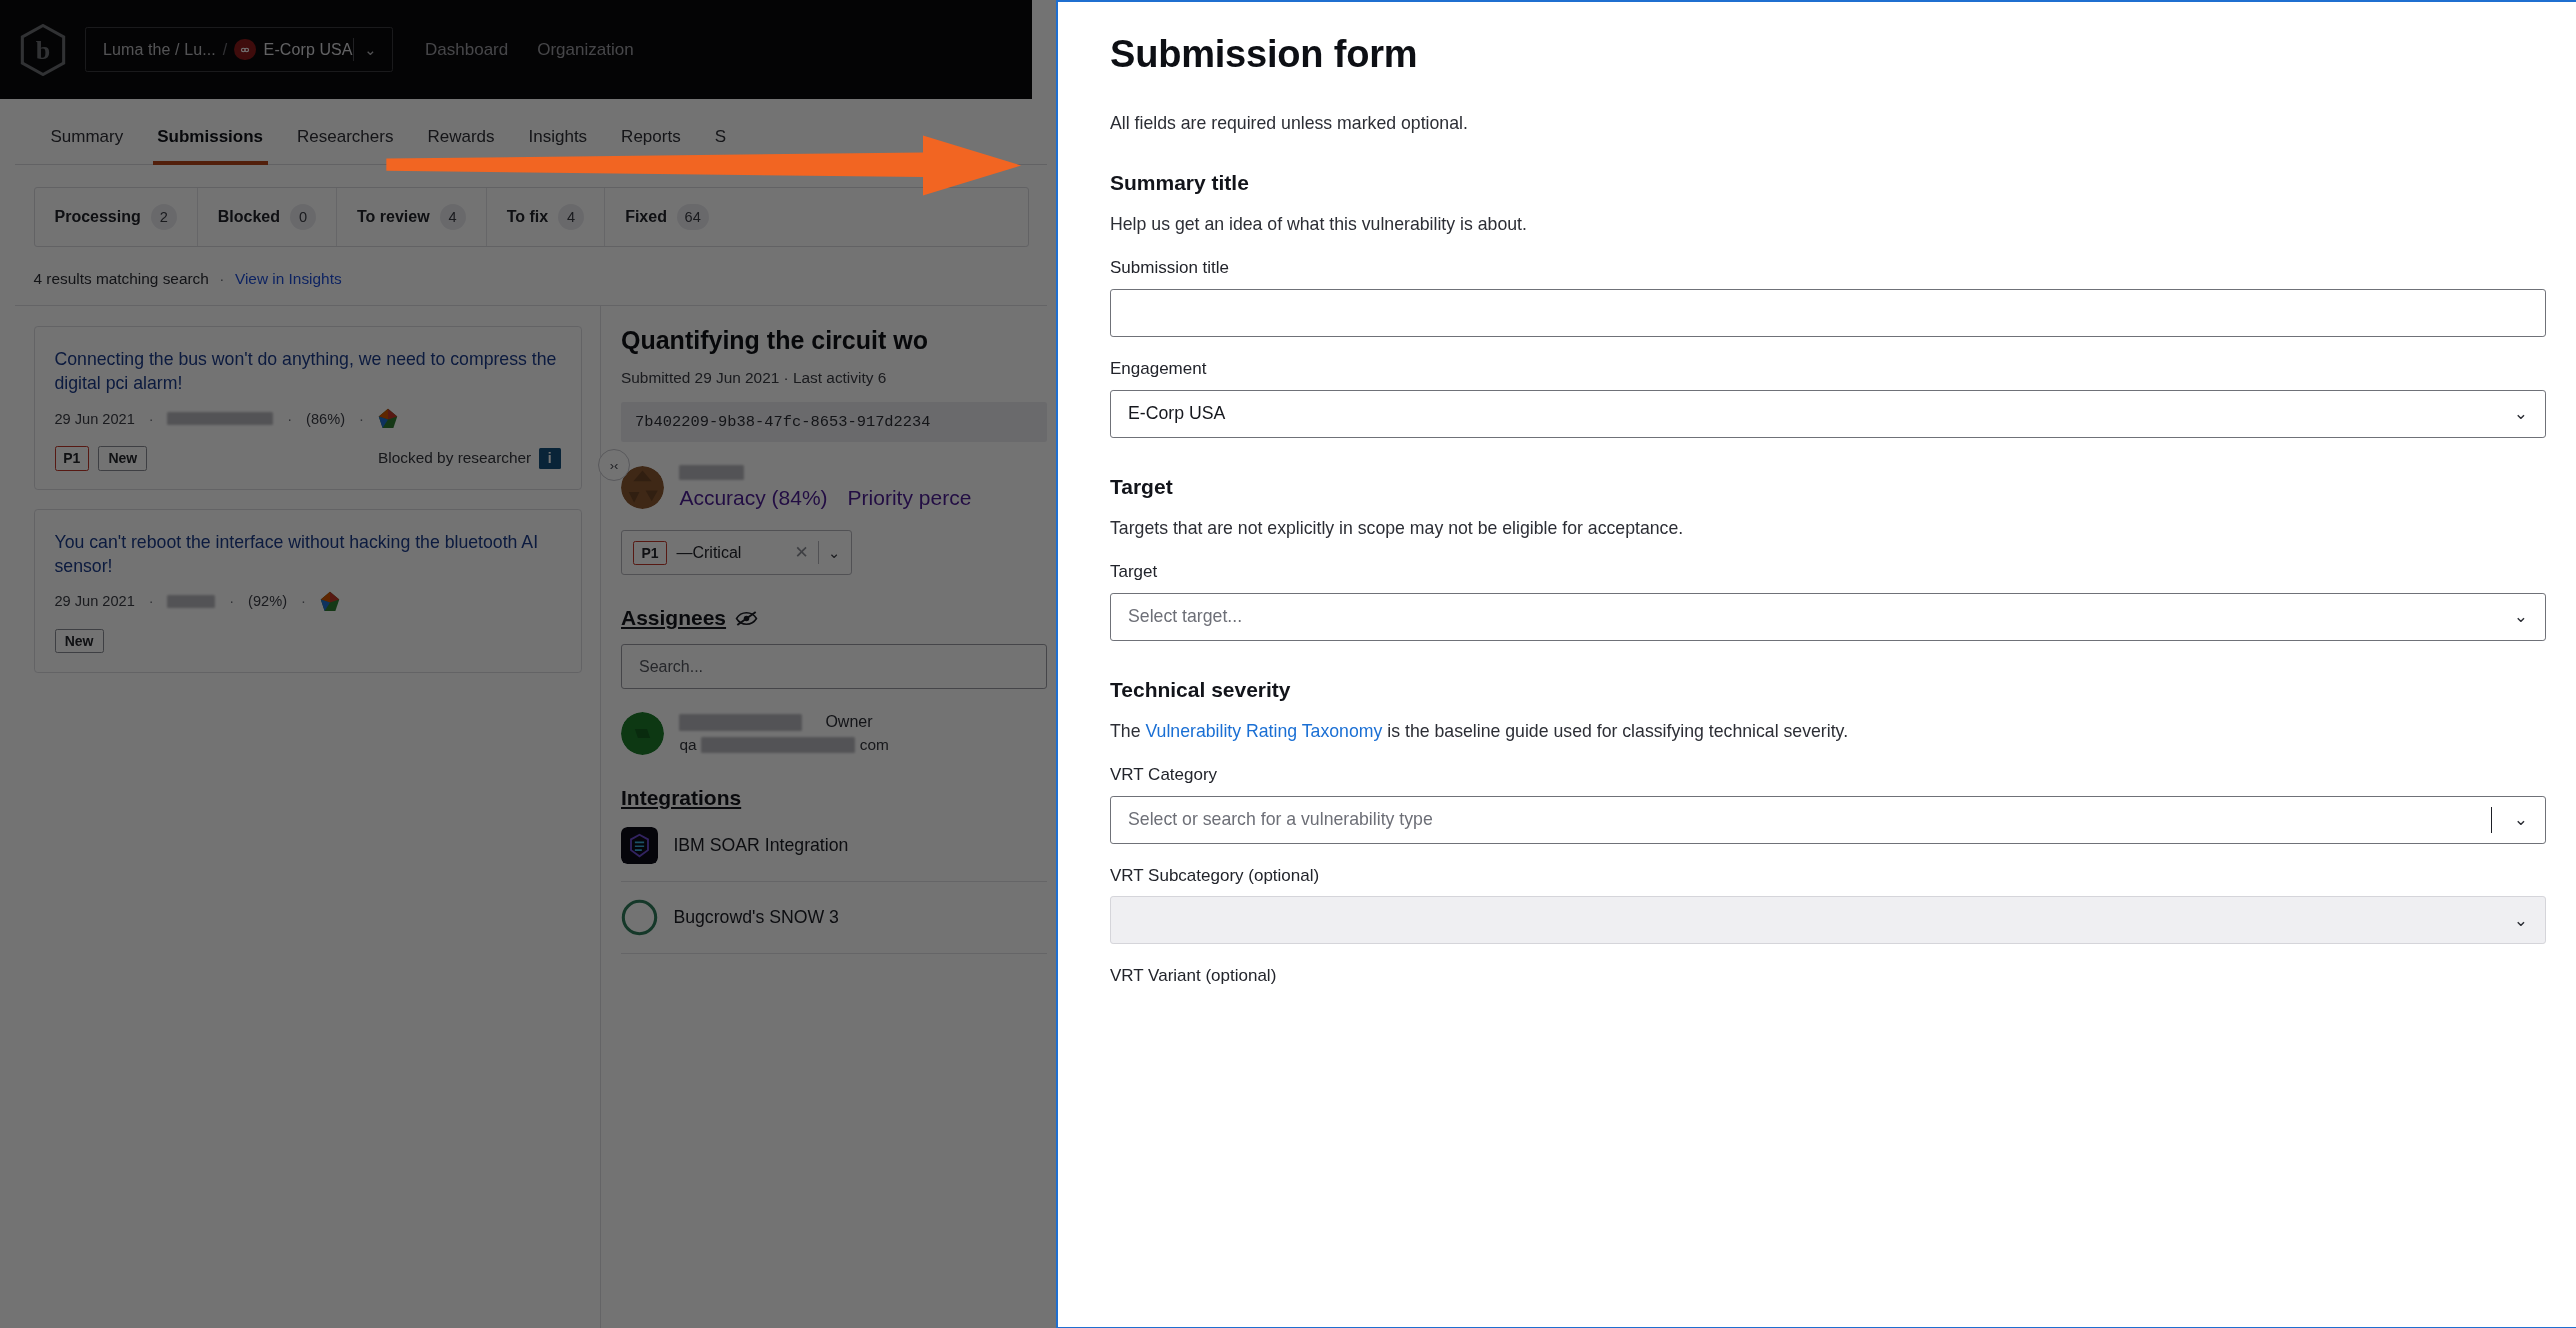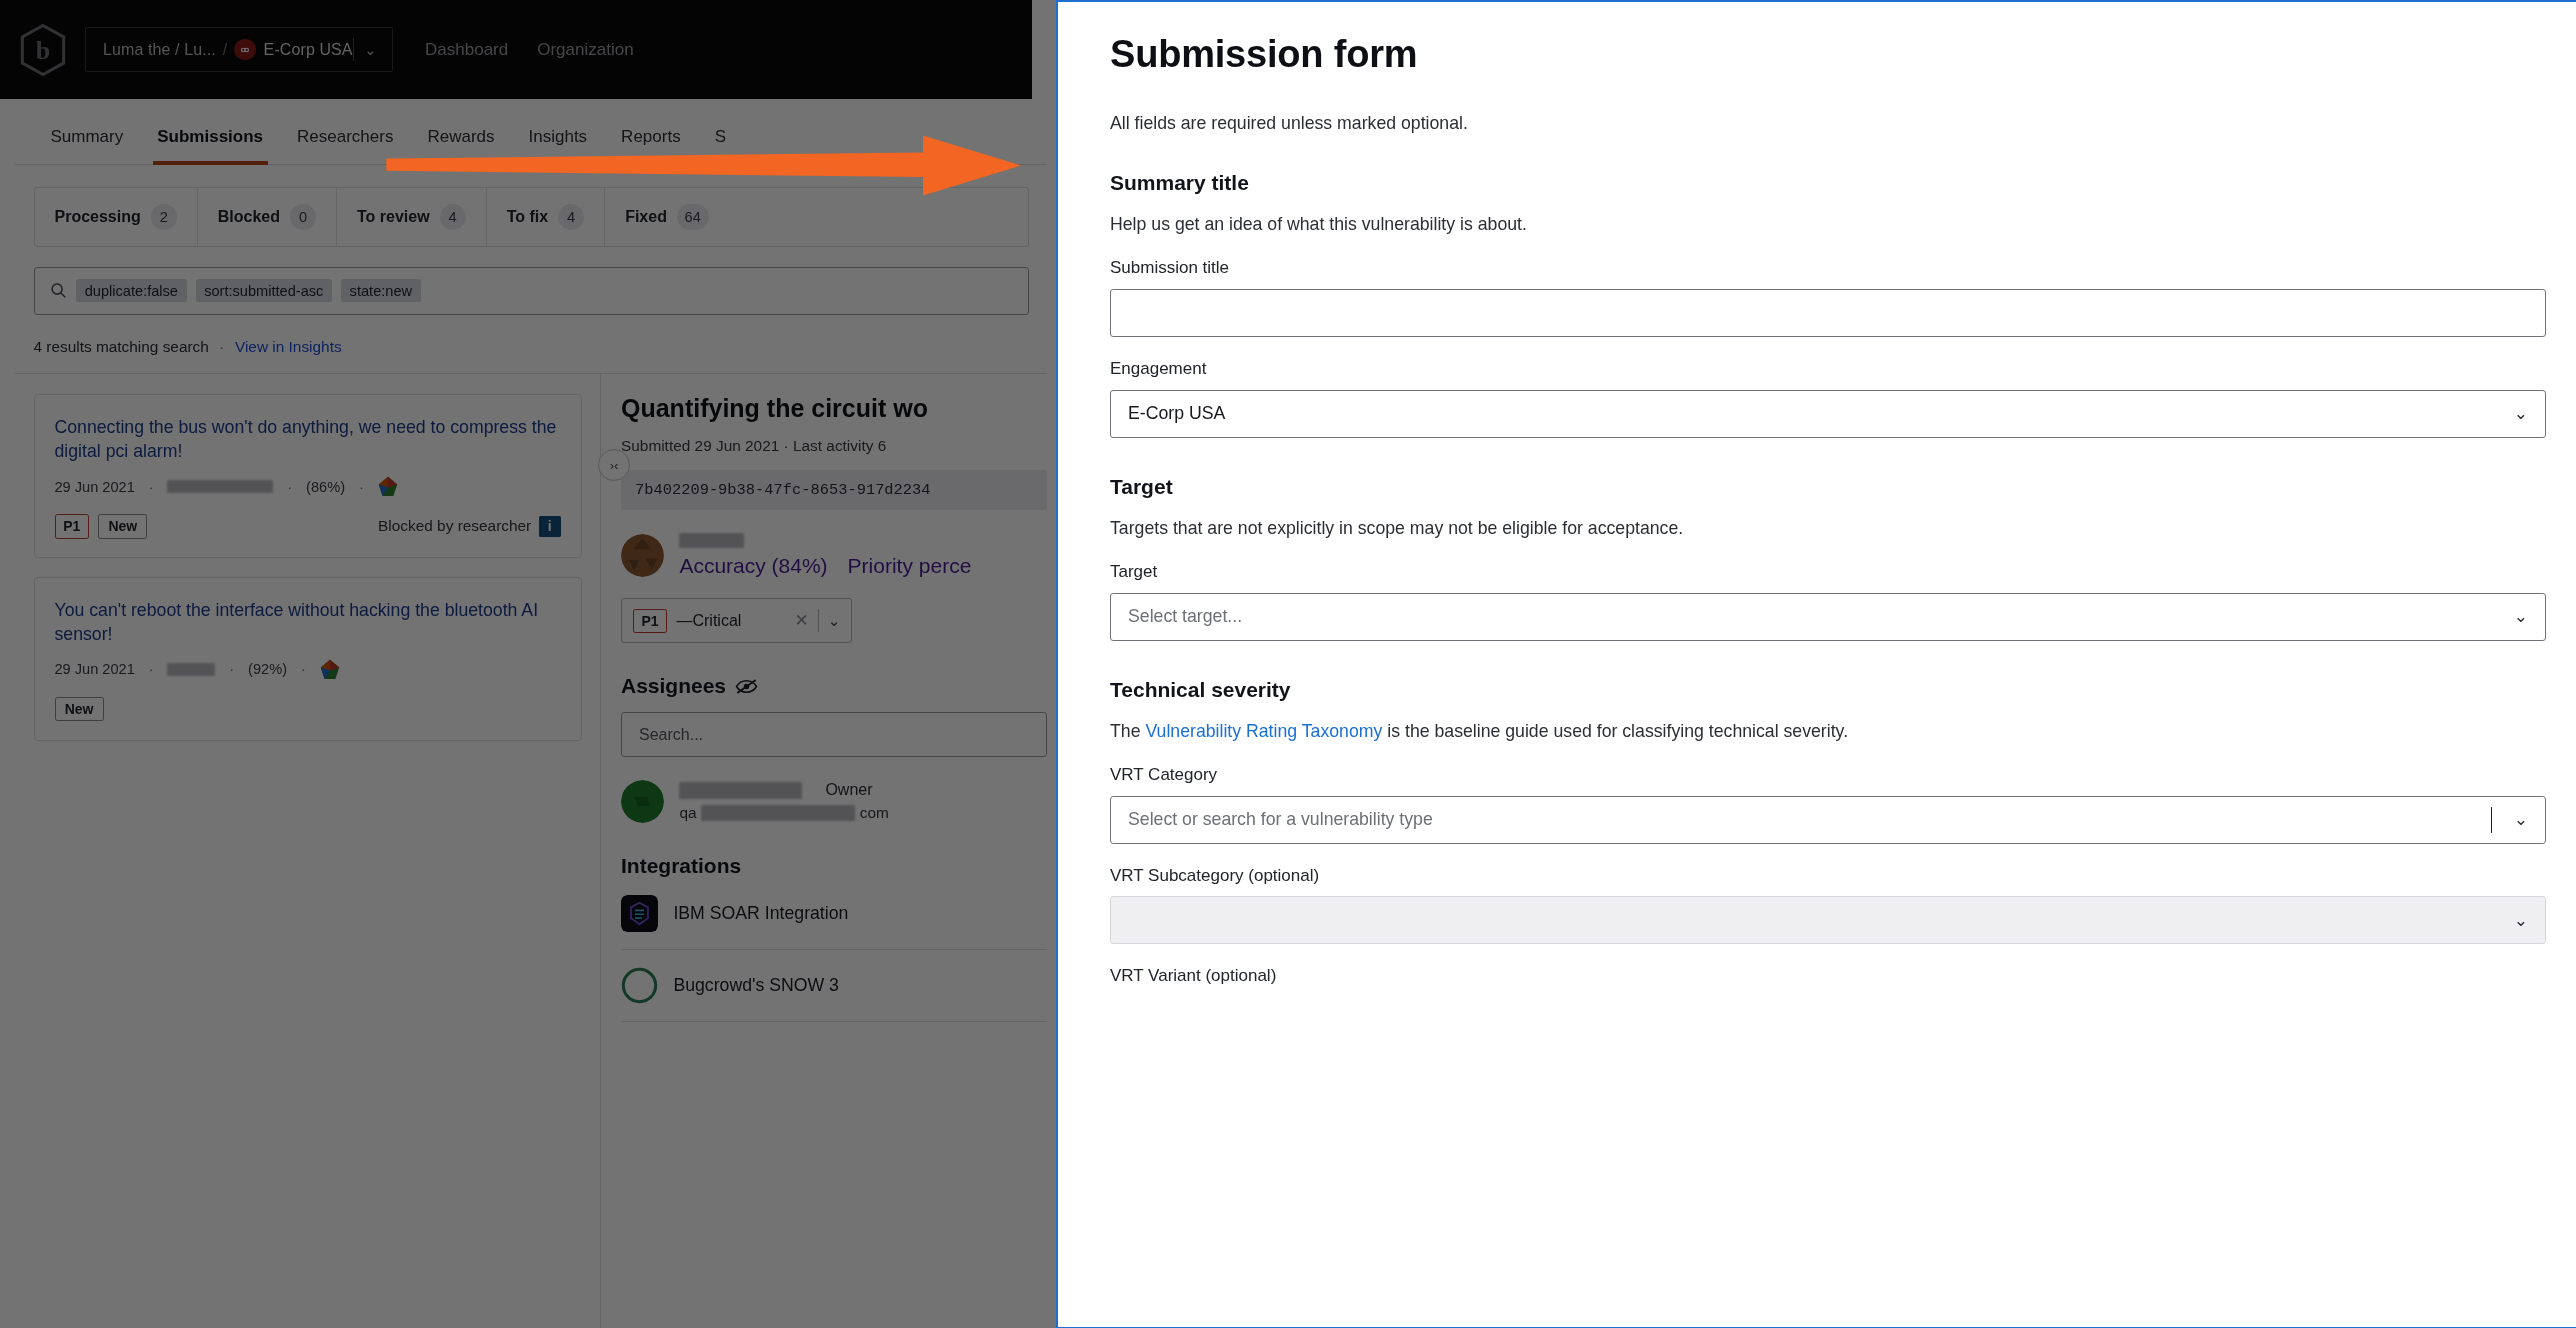--- a/index.html
+++ b/index.html
@@ -137,21 +137,21 @@
   .ident-stats { margin-top: 6.2px; display:flex; gap: 20px; font-size:21px; color:#4c1d95; white-space: nowrap; }
   .prio-row { margin-top: 20px; display:flex; gap: 12.3px; }
   .prio-select {
     border:0.8px solid #b3b3ba; border-radius:3.1px; height:45px; width: 231px;
     display:flex; align-items:center; padding: 0 10.8px; gap: 9.2px; font-size:16px; color:#1d1f26;
   }
   .x-btn { margin-left:auto; color:#8a8c94; font-size:17px; }
   .vdiv { width:0.8px; height:23px; background:#b3b3ba; }
   .chev { color:#3b3d45; font-size:14.6px; }
 
-  .sec-h { margin-top: 31px; font-size: 21px; font-weight: 700; color:#15171d; display:flex; align-items:center; gap:9.2px; }
+  .sec-h { margin-top: 31px; font-size: 21px; font-weight: 700; color:#15171d; display:flex; align-items:center; gap:9.2px;text-decoration:underline; }
   .assignee-search {
     margin-top: 14px; border:0.8px solid #9a9aa2; border-radius:3.1px; height:45px;
     display:flex; align-items:center; padding:0 17px; font-size:16px; color:#55575f;
   }
   .assignee-row { margin-top: 23px; display:flex; align-items:center; gap:15.4px; }
   .avatar-green { width:43px; height:43px; border-radius:50%; flex:0 0 auto; }
   .assignee-line2 { margin-top:4.6px; display:flex; align-items:center; gap:4.6px; font-size:15.4px; color:#34363d; }
   .owner-tag { font-size:16px; color:#2c2e36; margin-left: 23px; }
 
   .integration-row {
@@ -250,29 +250,20 @@
         <div class="sf-item">
           <span>To fix</span>
           <span class="sf-count">4</span>
         </div>
         <div class="sf-item">
           <span>Fixed</span>
           <span class="sf-count">64</span>
         </div>
       </div>
 
-      <div class="search-bar">
-        <svg class="mag" viewBox="0 0 24 24">
-          <circle cx="10.5" cy="10.5" r="6.5" fill="none" stroke="#4b4d55" stroke-width="2"></circle>
-          <line x1="15.5" y1="15.5" x2="21" y2="21" stroke="#4b4d55" stroke-width="2"></line>
-        </svg>
-        <span class="chip">duplicate:false</span>
-        <span class="chip">sort:submitted-asc</span>
-        <span class="chip">state:new</span>
-      </div>
 
       <div class="results-line">
         <span>4 results matching search</span>
         <span class="dot-sep">·</span>
         <a href="#">View in Insights</a>
       </div>
 
       <div class="split">
 
         <div class="list-col">

